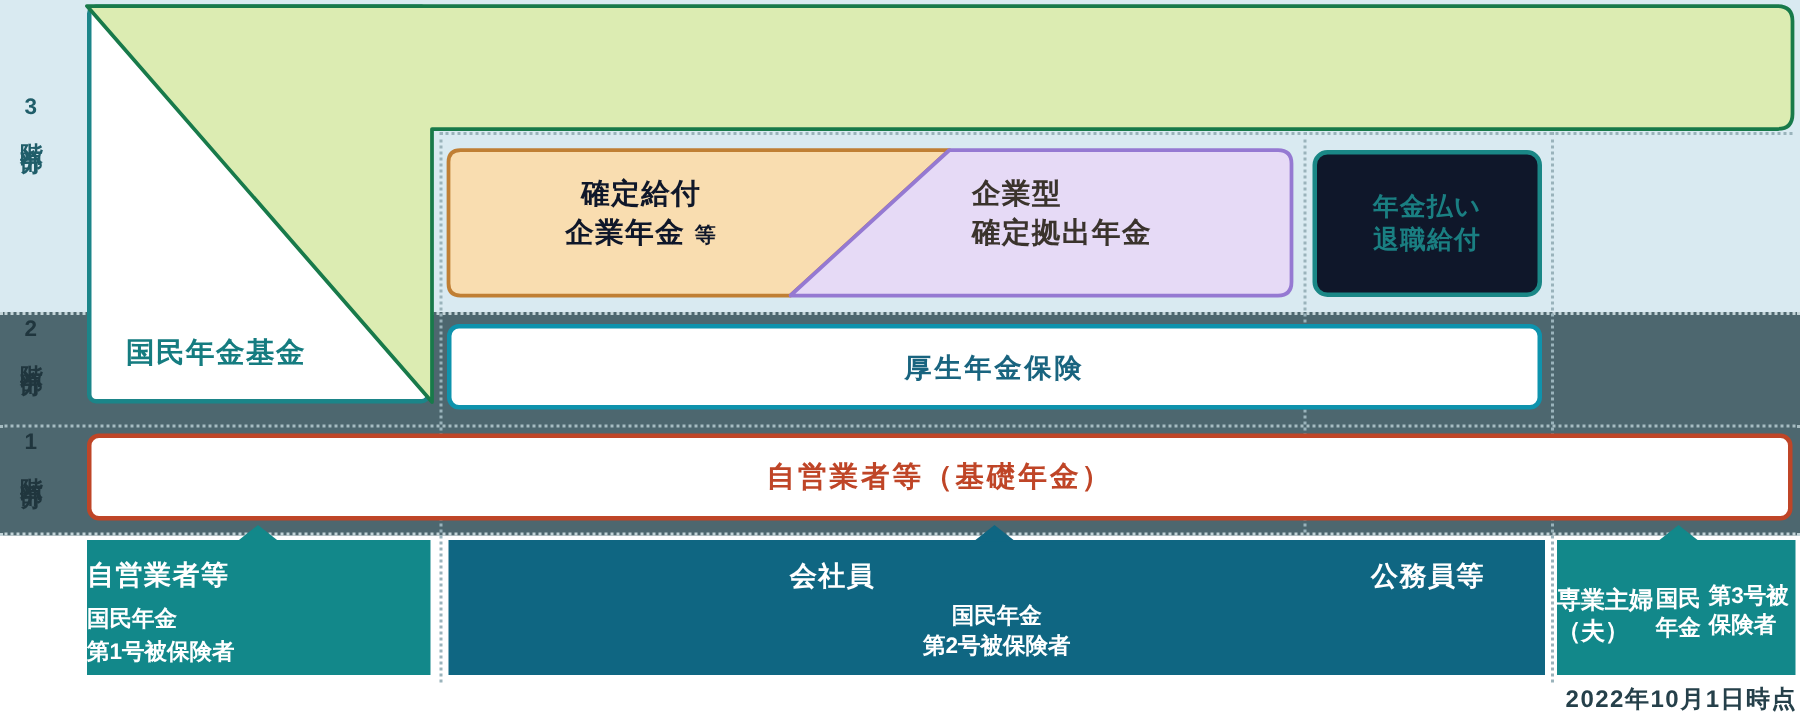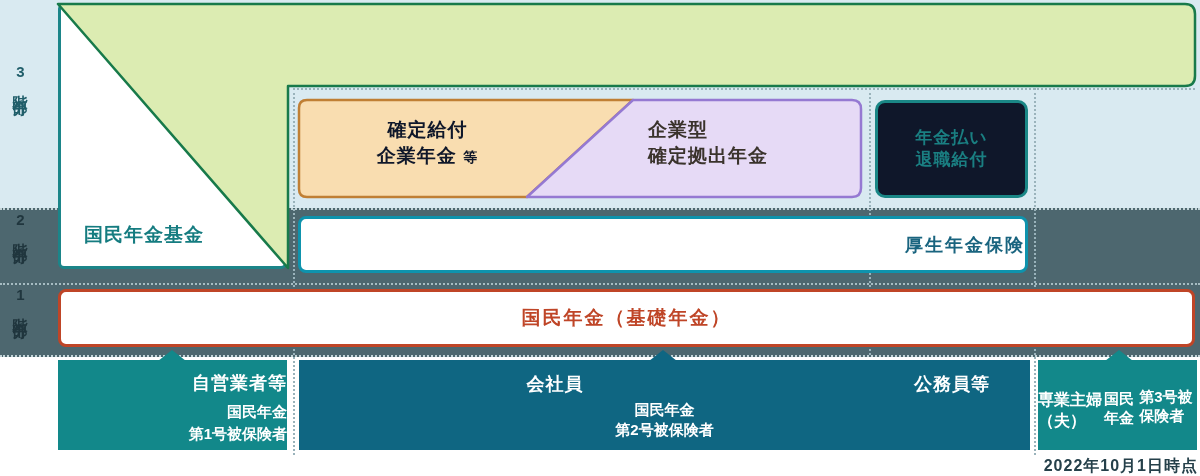--- a/index.html
+++ b/index.html
@@ -31,31 +31,31 @@
     font-weight:bold;color:#0f172a;line-height:26px;letter-spacing:1px;z-index:5;}
   .dbp-label .suffix{font-size:14px;font-weight:bold;}
   .dc-label{left:648px;top:117px;width:185px;text-align:left;font-size:19px;
     font-weight:bold;color:#3a332c;line-height:26px;letter-spacing:1px;z-index:5;}
   .nenkinbarai-box{left:875px;top:100px;width:153px;height:98px;background:#0f172a;
     border:3px solid #1a8786;border-radius:10px;box-sizing:border-box;z-index:4;
     display:flex;flex-direction:column;align-items:center;justify-content:center;
     font-size:17px;font-weight:bold;color:#1a7f82;line-height:22px;letter-spacing:1px;}
   .kosei-box{left:298px;top:216px;width:730px;height:57px;background:#fff;
     border:3px solid #0e93ad;border-radius:8px;box-sizing:border-box;z-index:4;
-    display:flex;align-items:center;justify-content:flex-end;
+    display:flex;align-items:center;justify-content:center;
     font-size:18px;font-weight:bold;color:#19647f;letter-spacing:2px;}
   .kiso-box{left:58px;top:289px;width:1137px;height:58px;background:#fff;
     border:3px solid #bf4527;border-radius:8px;box-sizing:border-box;z-index:4;
     display:flex;align-items:center;justify-content:center;
     font-size:19px;font-weight:bold;color:#bf4527;letter-spacing:2px;}
   
   .insured{top:360px;height:90px;z-index:4;color:#fff;box-sizing:border-box;}
   .insured-teal{background:#12888a;}
   .insured-blue{background:#0f6682;}
-  .box1{left:58px;width:229px;display:flex;flex-direction:column;align-items:flex-end;}
+  .box1{left:58px;width:229px;display:flex;flex-direction:column;align-items:flex-start;}
   .box3{left:1038px;width:159px;display:flex;flex-direction:row;align-items:center;}
   .box2{left:299px;width:731px;}
   .insured .title{font-size:18px;font-weight:bold;margin-top:11px;letter-spacing:1px;}
   .box3 .title{font-size:16px;margin-top:12px;letter-spacing:0;}
   .insured .sub1{font-size:15px;font-weight:bold;margin-top:8px;}
   .insured .sub2{font-size:15px;font-weight:bold;margin-top:3px;}
   .box2 .t-left{position:absolute;top:12px;left:156px;width:200px;text-align:center;
     font-size:18px;font-weight:bold;letter-spacing:1px;}
   .box2 .t-right{position:absolute;top:12px;left:553px;width:200px;text-align:center;
     font-size:18px;font-weight:bold;letter-spacing:1px;}
@@ -112,21 +112,21 @@
     <div>年金払い</div>
     <div>退職給付</div>
   </div>
 
   <div class="abs kikin-label">国民年金基金</div>
   <div class="abs kosei-box">
     <span>厚生年金保険</span>
   </div>
 
   <div class="abs kiso-box">
-    <span>国民年金（基礎年金）</span>
+    <span>自営業者等（基礎年金）</span>
   </div>
 
   <div class="abs arrow arrow-1"></div>
   <div class="abs arrow arrow-2"></div>
   <div class="abs arrow arrow-3"></div>
 
   <div class="abs insured insured-teal box1">
     <div class="title">自営業者等</div>
     <div class="sub1">国民年金</div>
     <div class="sub2">第1号被保険者</div>

